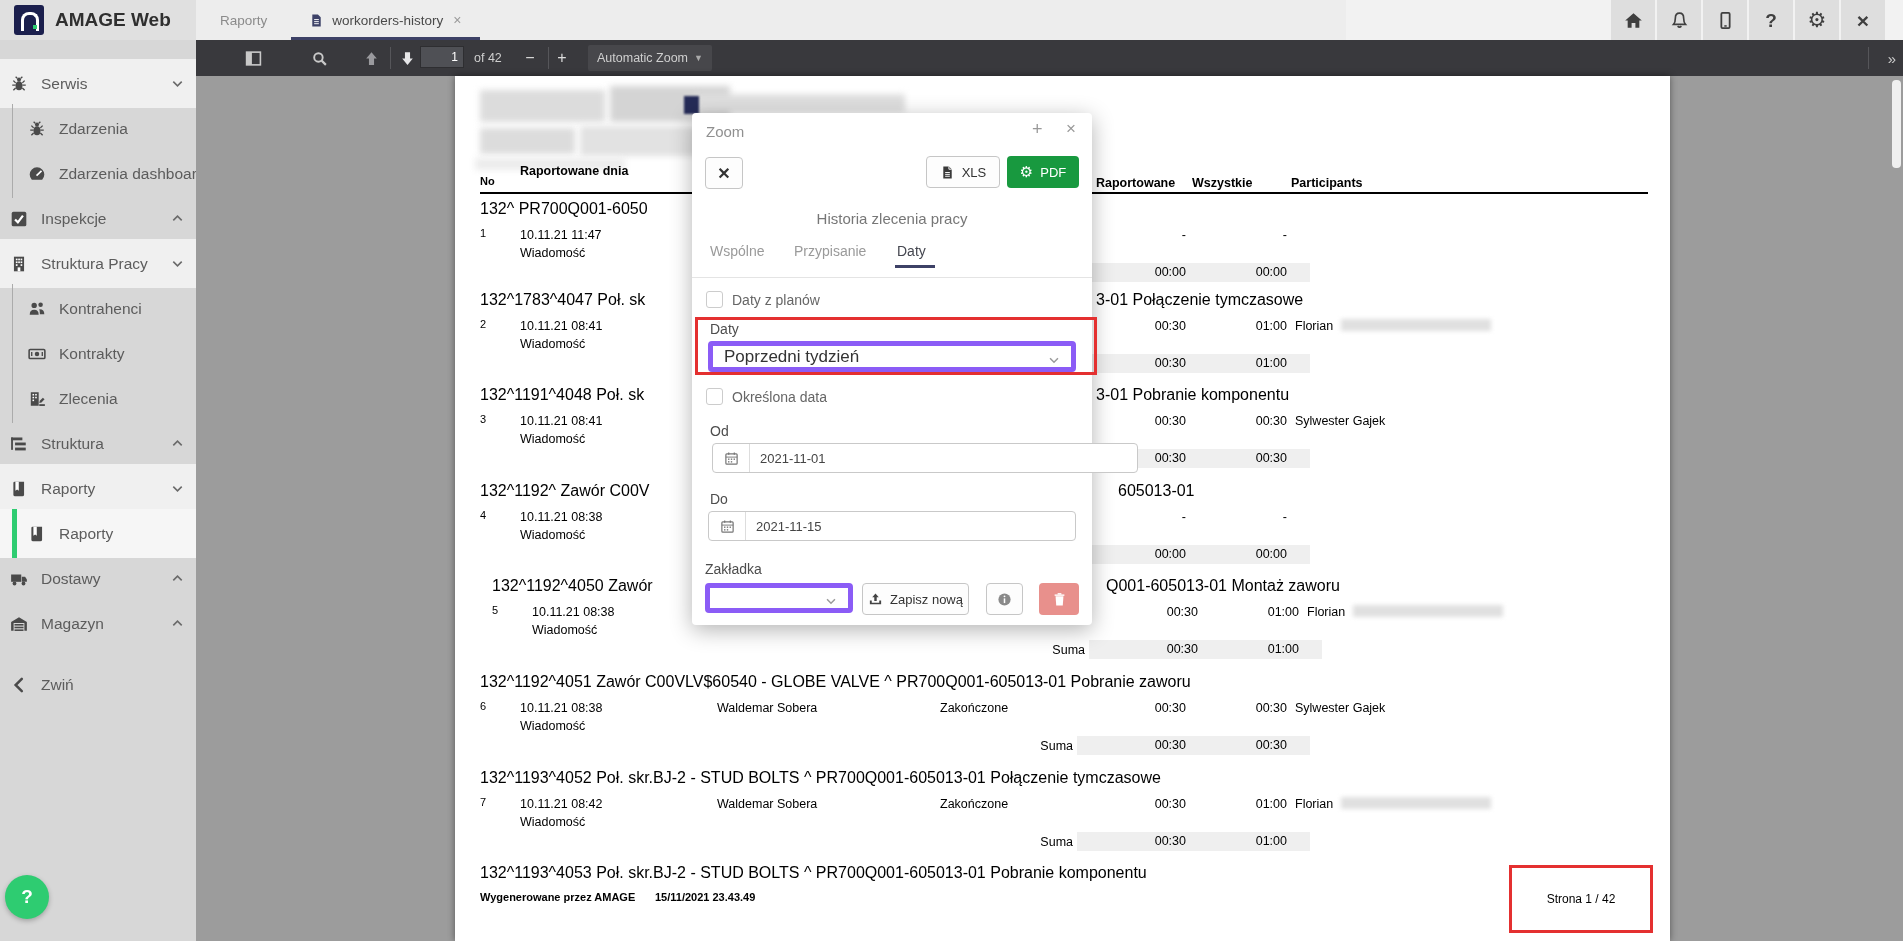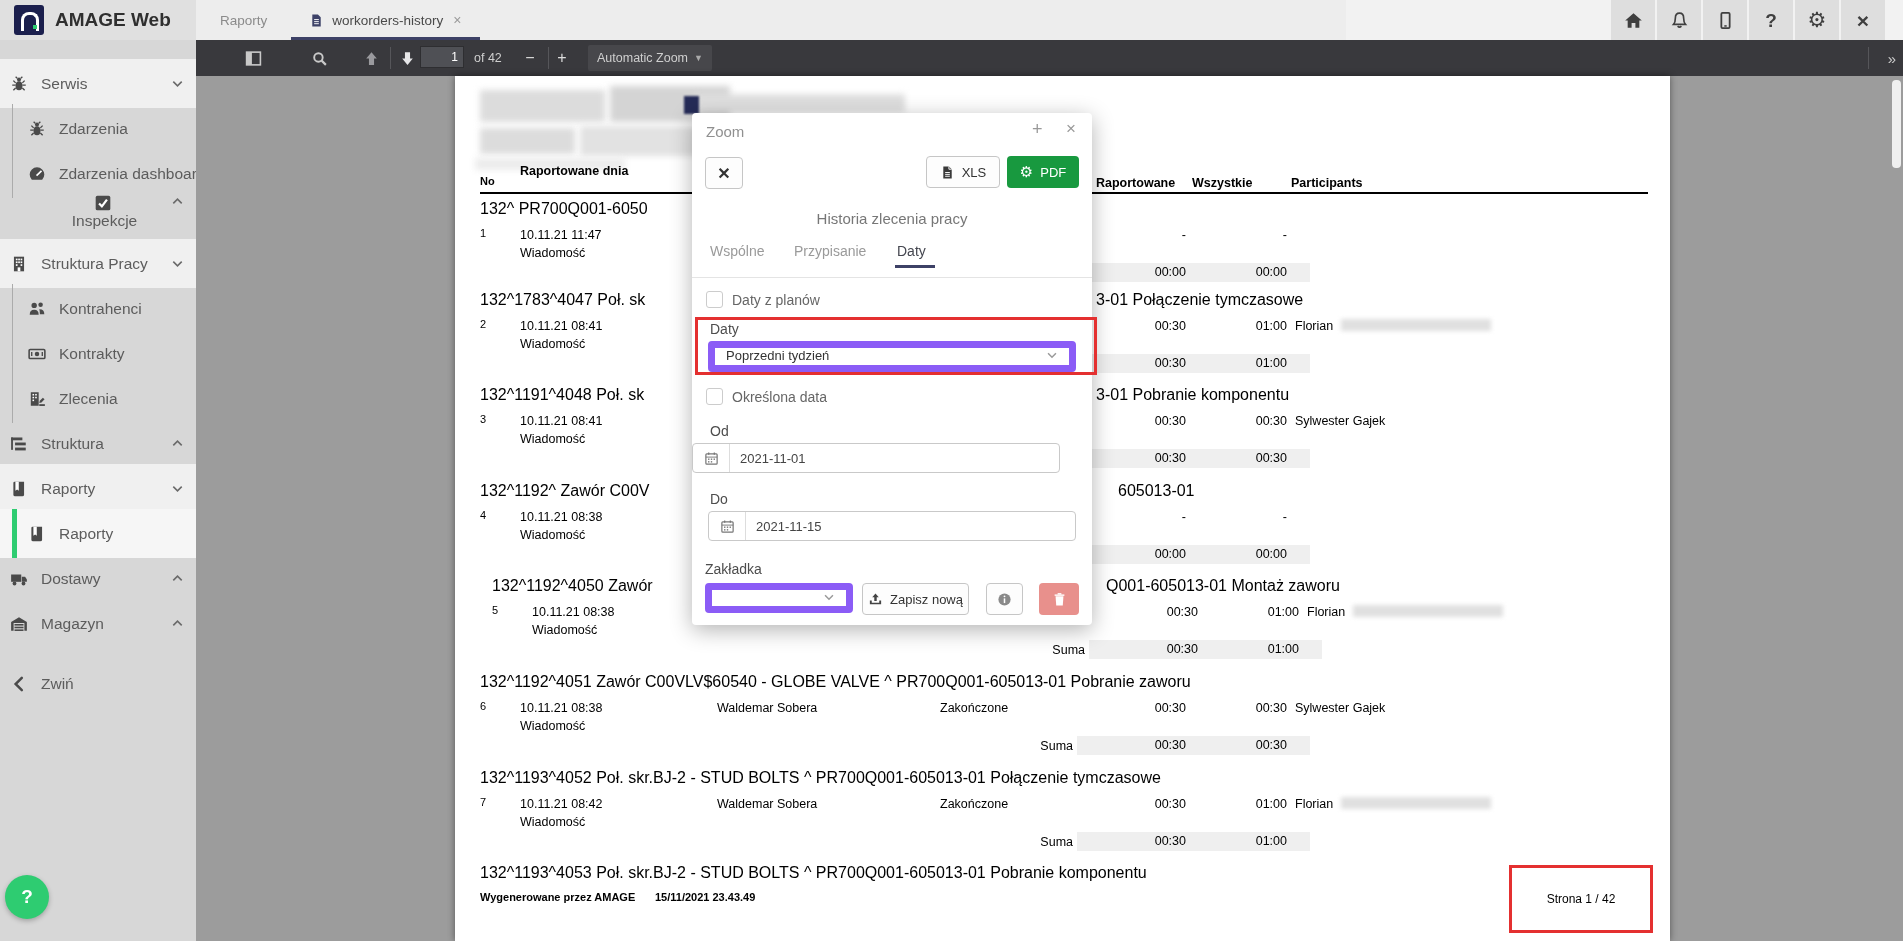--- a/index.html
+++ b/index.html
@@ -97,22 +97,22 @@
   .m-pdf{left:315px;top:43px;width:72px;background:#18993f;border:none;color:#fff}
   .m-pdf .gear{font-size:15px;line-height:1;font-family:"DejaVu Sans",sans-serif}
   .m-head{position:absolute;top:97px;left:0;width:100%;text-align:center;font-size:15px;color:#777}
   .m-tab{position:absolute;top:130px;font-size:14px;color:#9a9a9a}
   .m-tab.act{color:#44464f}
   .m-tab-underline{position:absolute;left:203px;top:152px;width:40px;height:3px;background:#3d4166}
   .m-divider{position:absolute;left:0;top:164px;width:400px;height:1px;background:#e4e4e4}
   .m-check{position:absolute;width:17px;height:17px;border:1.5px solid #ccc;border-radius:3px;background:#fff;box-sizing:border-box}
   .m-lab{position:absolute;font-size:14px;color:#666}
   .m-lab.dark{color:#4d4d4d}
-  .m-select{position:absolute;border:7px solid #8b5cf6;border-radius:4px;background:#fff;display:flex;
-            align-items:flex-start;font-size:13px;color:#333;box-sizing:border-box;padding-left:11px}
+  .m-select{position:absolute;border:5px solid #8b5cf6;border-radius:4px;background:#fff;display:flex;
+            align-items:flex-end;font-size:17px;color:#333;box-sizing:border-box;padding-left:11px}
   .m-select .schev{position:absolute;right:10px;display:inline-flex}
   .m-select .schev svg{width:14px;height:14px}
   .m-date{position:absolute;border:1px solid #c9c9c9;border-radius:4px;background:#fff;display:flex;
           align-items:center;font-size:13px;color:#444;box-sizing:border-box}
   .m-date .cal{width:36px;align-self:stretch;border-right:1px solid #ddd;display:flex;align-items:center;justify-content:center}
   .m-date .cal svg{width:15px;height:15px}
   .m-date .val{margin-left:10px}
   .m-del{left:347px;top:470px;width:40px;background:#e8908c;border:none}
   .m-info{left:294px;top:470px;width:37px}
   .m-save{left:170px;top:470px;width:107px}
@@ -255,21 +255,21 @@
     </div>
     <div class="side-item lvl1" style="top: 109px;">
       <span class="ic">
         <svg viewBox="0 0 16 16" xmlns="http://www.w3.org/2000/svg">
           <path d="M8 2 A6.5 6.5 0 0 0 1.5 8.5 A6.5 6.5 0 0 0 3.4 13 L12.6 13 A6.5 6.5 0 0 0 14.5 8.5 A6.5 6.5 0 0 0 8 2 Z" fill="#4a4a4a"></path>
           <path d="M7.6 9.4 L12 5.2" stroke="#fff" stroke-width="1.5"></path>
         </svg>
       </span>
       <span class="lbl">Zdarzenia dashboard</span>
     </div>
-    <div class="side-item lvl0" style="top: 154px; flex-direction: column;">
+    <div class="side-item lvl0" style="top: 154px;">
       <span class="ic">
         <svg viewBox="0 0 16 16" xmlns="http://www.w3.org/2000/svg">
           <rect x="1.5" y="1.5" width="13" height="13" rx="1.5" fill="#4a4a4a"></rect>
           <path d="M4.5 8.5 L7 11 L11.5 5" stroke="#fff" stroke-width="2" fill="none"></path>
         </svg>
       </span>
       <span class="lbl">Inspekcje</span>
       <span class="chev">
         <svg viewBox="0 0 16 16" xmlns="http://www.w3.org/2000/svg">
           <path d="M3.5 10 L8 5.5 L12.5 10" stroke="#6a6a6a" stroke-width="1.7" fill="none"></path>
@@ -412,21 +412,21 @@
           </g>
         </svg>
       </span>
       <span class="lbl">Magazyn</span>
       <span class="chev">
         <svg viewBox="0 0 16 16" xmlns="http://www.w3.org/2000/svg">
           <path d="M3.5 10 L8 5.5 L12.5 10" stroke="#6a6a6a" stroke-width="1.7" fill="none"></path>
         </svg>
       </span>
     </div>
-    <div class="side-item lvl0" style="top: 604px; align-items: flex-end;">
+    <div class="side-item lvl0" style="top: 620px;">
       <span class="ic">
         <svg viewBox="0 0 16 16" xmlns="http://www.w3.org/2000/svg">
           <path d="M10.5 2.5 L5 8 L10.5 13.5" stroke="#4a4a4a" stroke-width="2.2" fill="none" stroke-linecap="round"></path>
         </svg>
       </span>
       <span class="lbl">Zwiń</span>
     </div>
   </div>
 <div class="help-fab">?</div>
 
@@ -607,21 +607,21 @@
         <svg viewBox="0 0 16 16" xmlns="http://www.w3.org/2000/svg">
           <path d="M3.5 6 L8 10.5 L12.5 6" stroke="#9a9a9a" stroke-width="1.7" fill="none"></path>
         </svg>
       </span>
   </div>
 
   <div class="m-check" style="left:14px;top:275px"></div>
   <div class="m-lab" style="left:40px;top:276px">Określona data</div>
 
   <div class="m-lab dark" style="left:18px;top:310px">Od</div>
-  <div class="m-date" style="left:0;top:330px;width:368px;height:30px">
+  <div class="m-date" style="left:20px;top:330px;width:426px;height:30px">
     <span class="cal">
         <svg viewBox="0 0 16 16" xmlns="http://www.w3.org/2000/svg">
           <rect x="2" y="3" width="12" height="11" rx="1" fill="none" stroke="#777" stroke-width="1.3"></rect>
           <path d="M2 6.5 H14" stroke="#777" stroke-width="1"></path>
           <path d="M5 1.5 V4 M11 1.5 V4" stroke="#777" stroke-width="1.3"></path>
           <g fill="#777">
             <rect x="4.3" y="8" width="1.5" height="1.5"></rect>
             <rect x="7.25" y="8" width="1.5" height="1.5"></rect>
             <rect x="10.2" y="8" width="1.5" height="1.5"></rect>
             <rect x="4.3" y="10.8" width="1.5" height="1.5"></rect>

